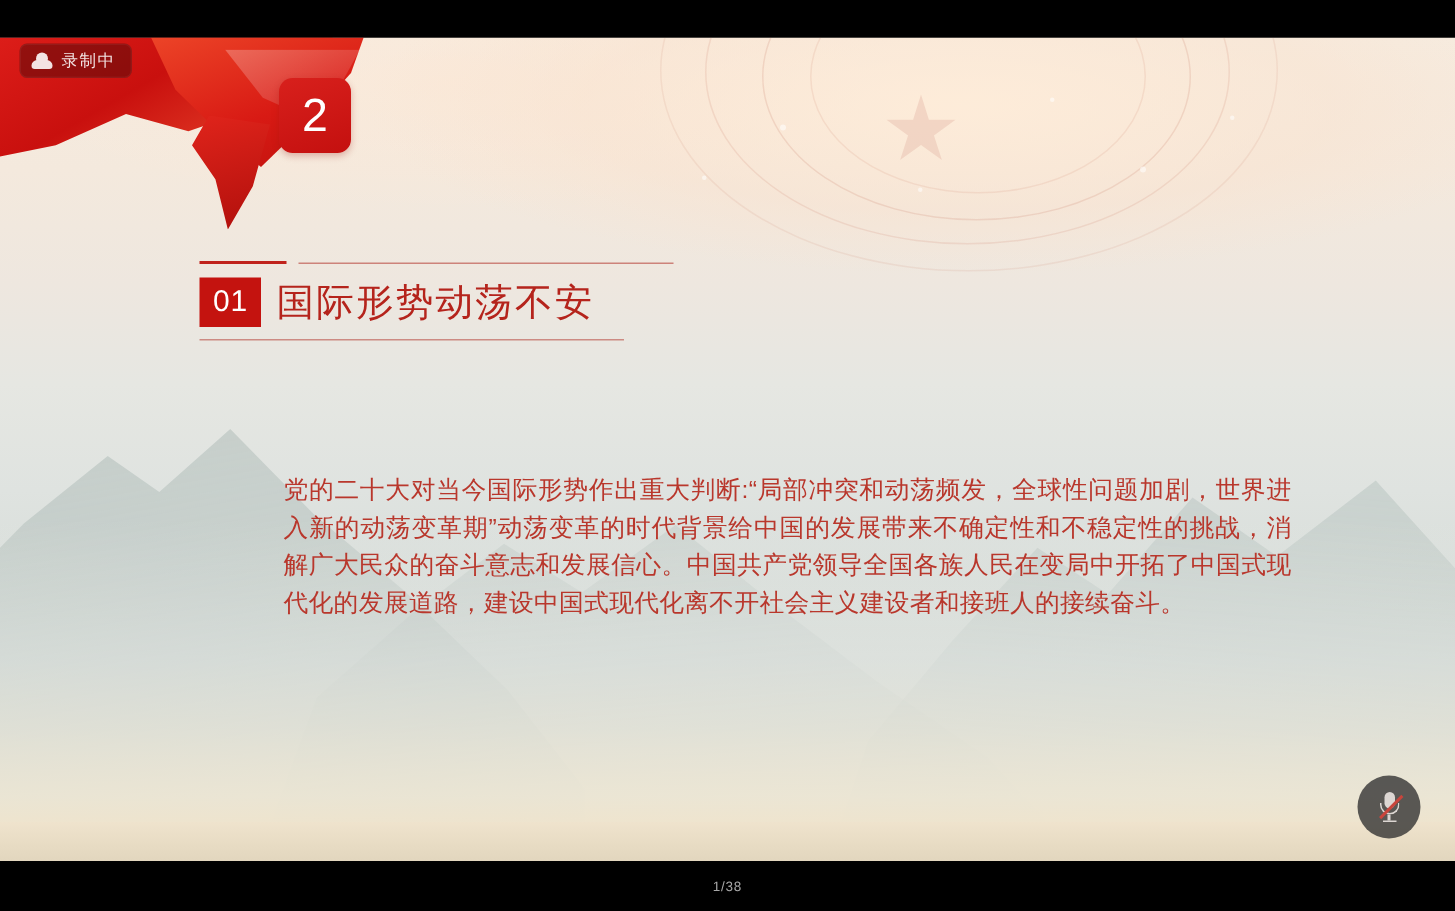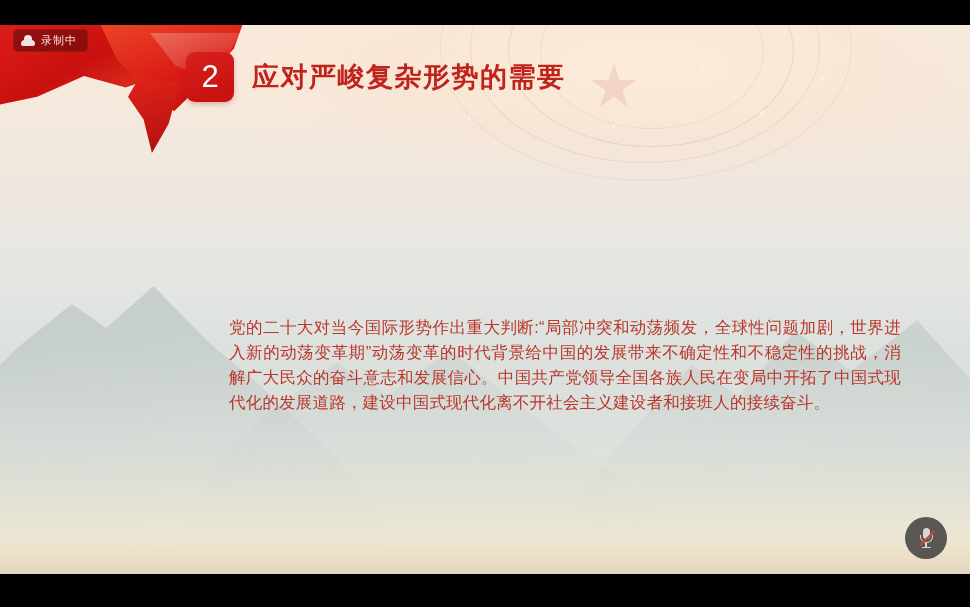--- a/index.html
+++ b/index.html
@@ -162,21 +162,21 @@
   .sec-title {
     font-size:25px; color:#b5241c; letter-spacing:1.5px;
     display:flex; align-items:center; white-space:nowrap;
   }
   .rule-bot { margin-top:8px; height:1px; width:283px; background:rgba(176,48,38,.5); }
 
   
   .body-text {
     position:absolute; left:189px; top:290px; width:672px; z-index:20;
     font-size:16.5px; line-height:25px; color:#b9372c;
-    text-align:justify; letter-spacing:.2px;margin-left:40px;
+    text-align:justify; letter-spacing:.2px;
   }
 
   
   .participant { position:absolute; right:14px; top:4px; width:62px; z-index:35; }
   .avatar {
     position:relative; width:54px; height:54px; margin:0 auto;
     border-radius:50%; overflow:hidden;
     border:2px solid #3ec46a;
     background:linear-gradient(150deg,#8f9a6a 0%, #6f7a4e 45%, #7a8457 100%);
   }
@@ -262,23 +262,33 @@
 
     <div class="ribbon-wrap">
       <div class="ribbon-1"></div>
       <div class="ribbon-2"></div>
       <div class="ribbon-3"></div>
       <div class="ribbon-hi"></div>
     </div>
 
     <div class="header">
       <div class="num-badge">2</div>
-      <div class="header-title">应对严峻复杂形势的需要</div>
     </div>
 
+    <div class="section">
+      <div class="rule-top">
+        <span class="thick"></span>
+          <span class="thin"></span>
+      </div>
+      <div class="section-row">
+        <div class="sec-badge">01</div>
+        <div class="sec-title">国际形势动荡不安</div>
+      </div>
+      <div class="rule-bot"></div>
+    </div>
 
     <div class="body-text">党的二十大对当今国际形势作出重大判断:“局部冲突和动荡频发，全球性问题加剧，世界进入新的动荡变革期”动荡变革的时代背景给中国的发展带来不确定性和不稳定性的挑战，消解广大民众的奋斗意志和发展信心。中国共产党领导全国各族人民在变局中开拓了中国式现代化的发展道路，建设中国式现代化离不开社会主义建设者和接班人的接续奋斗。</div>
   </div>
 
   <div class="rec-badge">
     <span class="rec-icon">
       <span class="cloud-b"></span>
         <span class="cloud-t"></span>
     </span>
     <span class="rec-label">录制中</span>
@@ -290,14 +300,15 @@
       <span class="cap"></span>
         <span class="arcm"></span>
       <span class="stem"></span>
         <span class="base"></span>
       <span class="slash"></span>
     </span>
   </div>
 
   <div class="bar-top"></div>
   <div class="bar-bottom"></div>
+  <div class="page-indicator">1/38</div>
 
 </div>
 
 </body></html>

